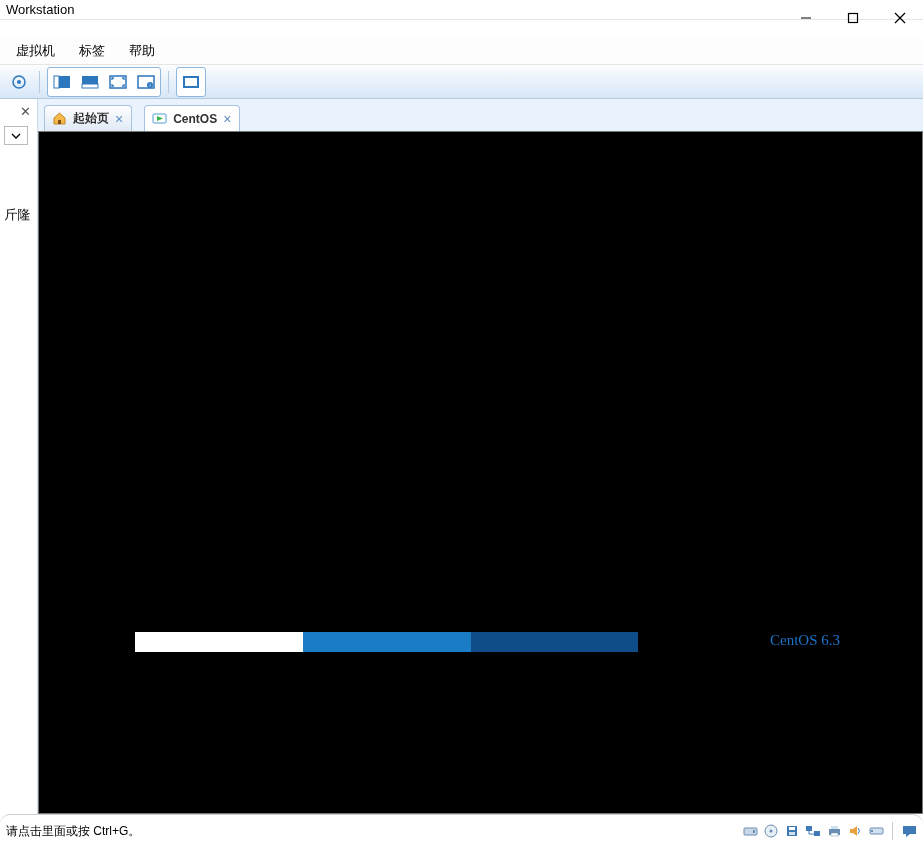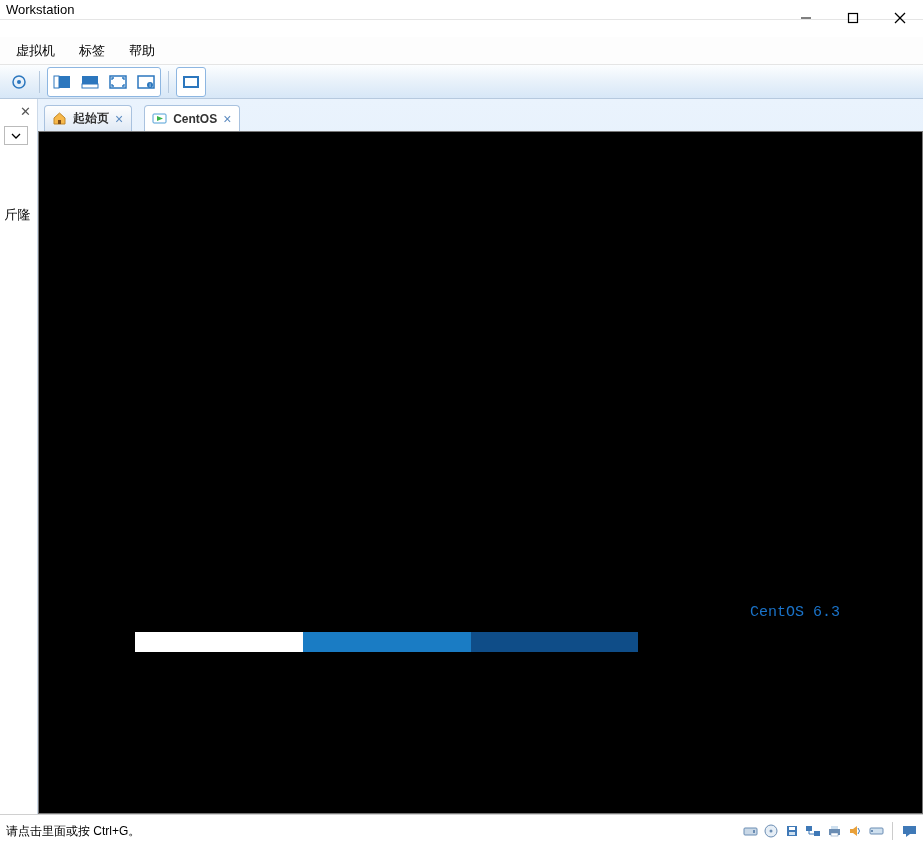--- a/index.html
+++ b/index.html
@@ -177,36 +177,37 @@
     width:504px;
     height:20px;
     display:flex;
   }
   .pb-seg1 { background:#fff; width:33.3%; }
   .pb-seg2 { background:#1a7cc4; width:33.3%; }
   .pb-seg3 { background:#0f4d88; width:33.3%; }
   .os-label {
     position:absolute;
     right:82px;
-    top:472px;
-    font-family: Liberation Mono, monospace;
+    top:500px;
+    font-family: Liberation Serif, serif;
     font-size:15px;
     color:#1a73c9;
   }
   
   .statusbar {
     height: 24px;
     border-top: 1px solid #d0d0d0;
     display: flex;
     align-items: center;
     padding: 16px 6px;
     font-size: 12px;
     color: #000;
     justify-content: space-between;
     background:#fff;
+    border-radius:10px;
   }
   .status-icons {
     display:flex;
     align-items:center;
     gap:5px;
   }
   .status-sep { width:1px;height:18px;background:#ccc;margin:0 3px;}
   .si { width:16px;height:16px;display:flex;align-items:center;justify-content:center;cursor:pointer;}
   .icon-svg { display:block; }
 </style>

